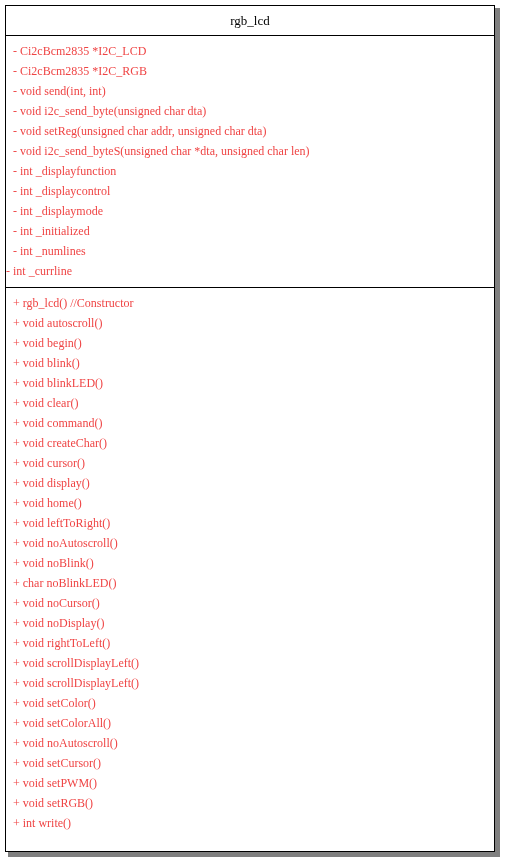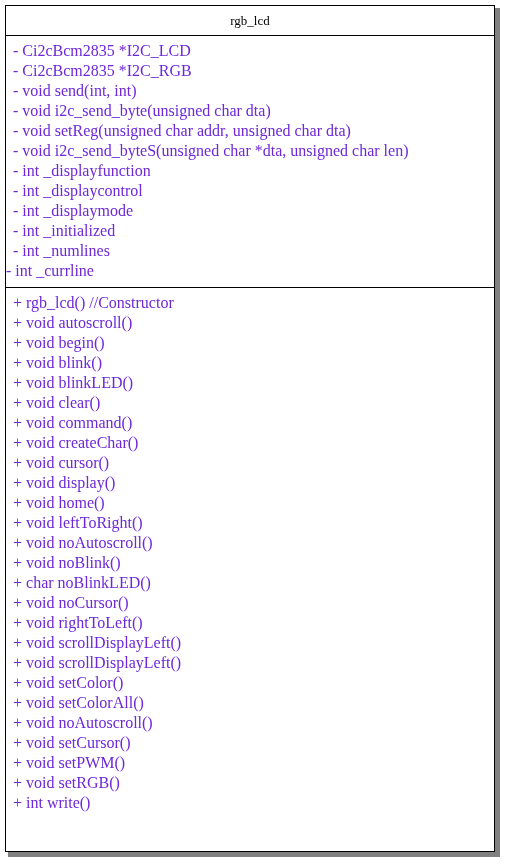--- a/index.html
+++ b/index.html
@@ -66,24 +66,24 @@
   }
 
   
   .uml-methods {
     box-sizing: border-box;
     padding: 5px 0 8px 0;
     flex: 1 1 auto;
   }
 
   .uml-row {
-    font-size: 16px;
+    font-size: 12px;
     line-height: 20px;
     height: 20px;
-    color: #6d28d9;
+    color: #ef4444;
     padding-left: 7px;
     white-space: nowrap;
     overflow: hidden;
   }
 
   .uml-row.centered {
     padding-left: 0;
   }
 </style>
 </head>
@@ -122,20 +122,21 @@
         <div class="uml-row">+ void command()</div>
         <div class="uml-row">+ void createChar()</div>
         <div class="uml-row">+ void cursor()</div>
         <div class="uml-row">+ void display()</div>
         <div class="uml-row">+ void home()</div>
         <div class="uml-row">+ void leftToRight()</div>
         <div class="uml-row">+ void noAutoscroll()</div>
         <div class="uml-row">+ void noBlink()</div>
         <div class="uml-row">+ char noBlinkLED()</div>
         <div class="uml-row">+ void noCursor()</div>
+        <div class="uml-row">+ void noDisplay()</div>
         <div class="uml-row">+ void rightToLeft()</div>
         <div class="uml-row">+ void scrollDisplayLeft()</div>
         <div class="uml-row">+ void scrollDisplayLeft()</div>
         <div class="uml-row">+ void setColor()</div>
         <div class="uml-row">+ void setColorAll()</div>
         <div class="uml-row">+ void noAutoscroll()</div>
         <div class="uml-row">+ void setCursor()</div>
         <div class="uml-row">+ void setPWM()</div>
         <div class="uml-row">+ void setRGB()</div>
         <div class="uml-row">+ int write()</div>

